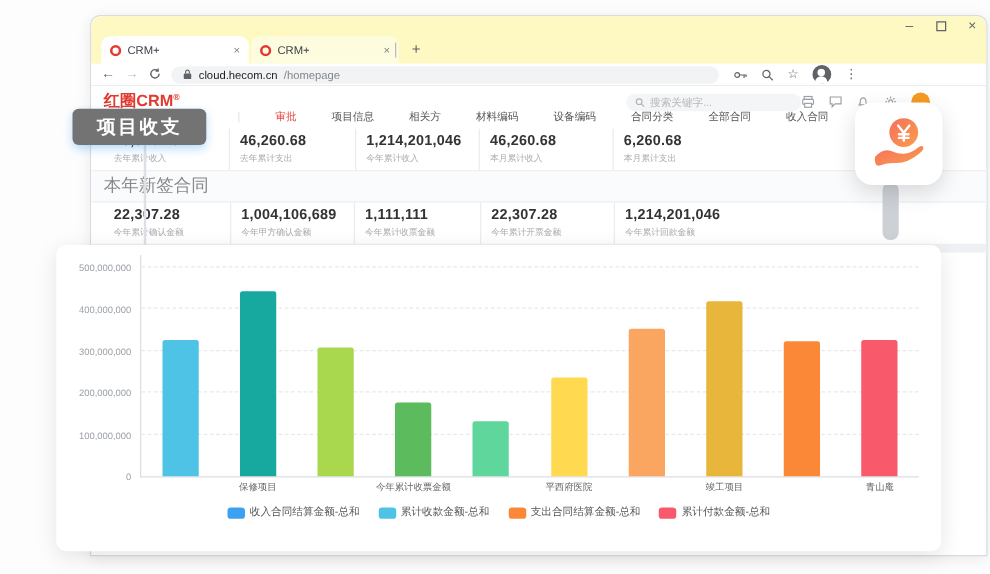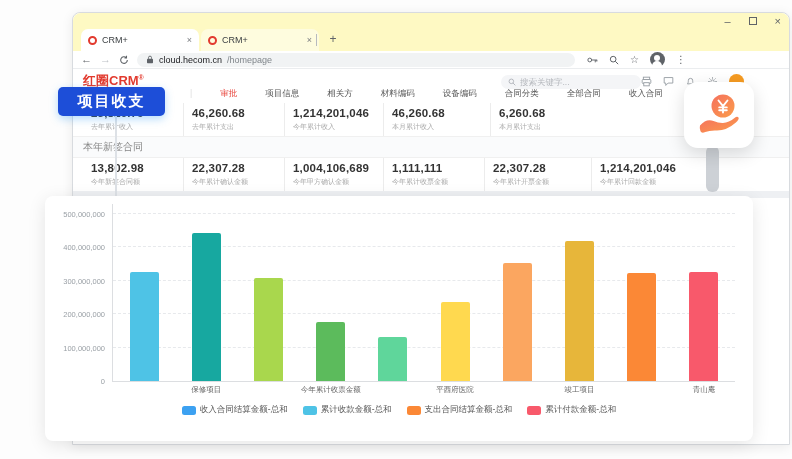--- a/index.html
+++ b/index.html
@@ -59,21 +59,21 @@
   .head-icons svg { display:block; }
   .user-avatar { width:15px; height:15px; border-radius:50%; background:#f59b22; }
 
   .pagebody { position:relative; background:#fff; }
   .metricsrow { display:flex; padding-left:10px; }
   .mcell { padding:4px 0 4px 8px; }
   .mcell + .mcell { border-left:1px solid #ececec; }
   .mval { font-size:11.5px; font-weight:bold; color:#333; letter-spacing:.2px; }
   .mlab { font-size:7px; color:#aaa; margin-top:3px; }
   .band { background:#fafbfc; border-top:1px solid #f0f0f0; border-bottom:1px solid #f0f0f0;
-    font-size:10px; color:#888; padding:3px 0 3px 10px; }
+    font-size:14px; color:#888; padding:3px 0 3px 10px; }
   .graygap { height:7px; background:#eef0f3; }
 
   
   .c0{width:100px;} .c1{width:101px;} .c2{width:99px;} .c3{width:101px;} .c4{width:107px;} .c5{width:104px;}
 
   
   .scrollthumb { position:absolute; left:706px; top:146px; width:13px; height:46px; background:#cdd1d6;
     border-radius:6px; z-index:2; }
 
   
@@ -237,24 +237,20 @@
         </div>
         <div class="mcell c5">
           <div class="mval">6,260.68</div>
           <div class="mlab">本月累计支出</div>
         </div>
       </div>
 
       <div class="band">本年新签合同</div>
 
       <div class="metricsrow">
-        <div class="mcell c0">
-          <div class="mval">13,802.98</div>
-          <div class="mlab">今年新签合同额</div>
-        </div>
         <div class="mcell c1">
           <div class="mval">22,307.28</div>
           <div class="mlab">今年累计确认金额</div>
         </div>
         <div class="mcell c2">
           <div class="mval">1,004,106,689</div>
           <div class="mlab">今年甲方确认金额</div>
         </div>
         <div class="mcell c3">
           <div class="mval">1,111,111</div>
@@ -269,21 +265,21 @@
           <div class="mlab">今年累计回款金额</div>
         </div>
       </div>
       <div class="graygap"></div>
     </div>
   </div>
 
   <div class="scrollthumb"></div>
 
   <div class="connector"></div>
-  <div class="badge" style="background: #1d4ed8;">项目收支</div>
+  <div class="badge" style="background: #737373;">项目收支</div>
 
   <div class="iconcard">
     <svg width="48" height="48" viewBox="0 0 48 48">
       <defs>
         <linearGradient id="hg" x1="0" y1="0" x2="1" y2="1">
           <stop offset="0" stop-color="#F5705E"></stop>
             <stop offset="1" stop-color="#FB9D4B"></stop>
         </linearGradient>
       </defs>
       <circle cx="28" cy="15" r="11.5" fill="url(#hg)"></circle>

